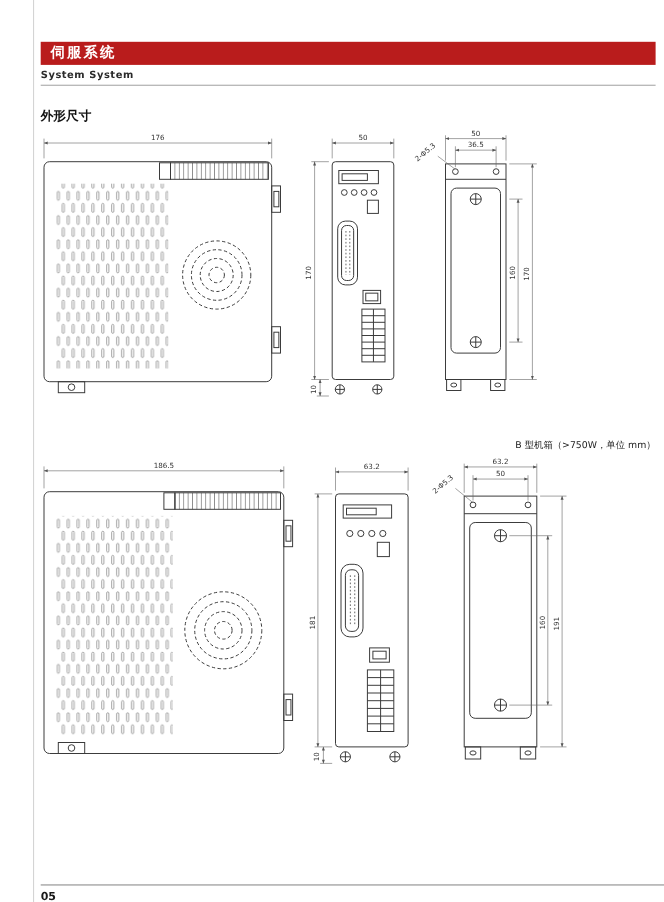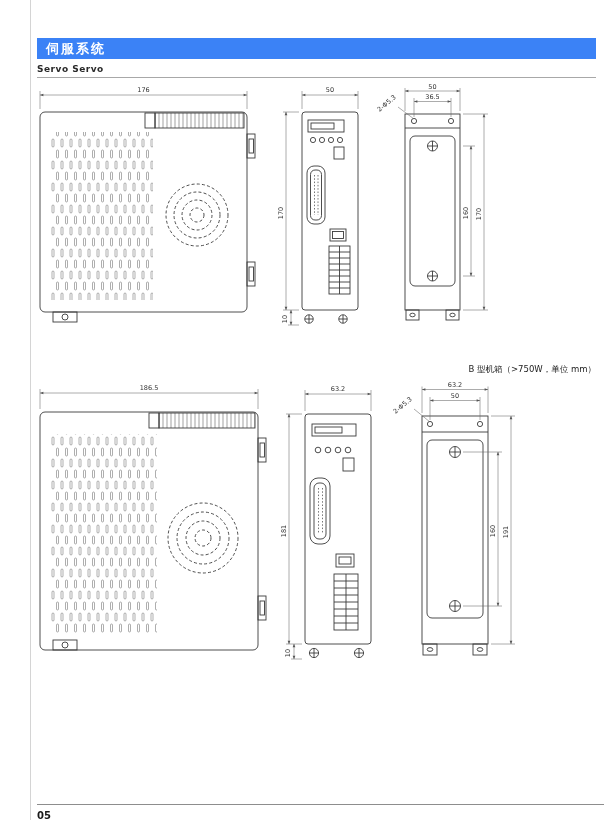--- a/index.html
+++ b/index.html
@@ -4,21 +4,21 @@
 <style>
   * { margin:0; padding:0; box-sizing:border-box; }
   html,body { background:#ffffff; }
   body {
     width:604px; height:820px; position:relative; overflow:hidden;
     font-family:"DejaVu Sans","Liberation Sans",sans-serif; color:#222;
   }
   .left-rule { position:absolute; left:30px; top:0; bottom:0; width:1px; background:#d4d4d4; }
   .page { position:relative; padding:0 8px 0 37px; height:820px; }
   .title-bar {
-    margin-top:38px; height:21px; background:#3b82f6; color:#fff;
+    margin-top:38px; height:21px; background:#b91c1c; color:#fff;
     font-size:13px; font-weight:bold; line-height:21px; padding-left:9px; letter-spacing:2px;
   }
   .subtitle { margin-top:5px; font-size:9px; font-weight:bold; color:#2a2a2a; letter-spacing:0.5px; }
   .header-rule { margin-top:3px; height:1px; background:#a8a8a8; }
   .section-title { margin-top:20px; font-size:11.5px; font-weight:bold; color:#111; }
   .fig-caption { margin-top:12px; font-size:8.5px; color:#222; }
   .fig-caption.b { margin-top:22px;text-align:right; }
   .figure { display:block; margin-top:4px; }
   svg .dim { font-size:6.5px; fill:#333; font-family:"DejaVu Sans","Liberation Sans",sans-serif; }
   .footer { position:absolute; left:37px; right:0; top:766px; }
@@ -28,23 +28,24 @@
 </head>
 <body>
 
 <div class="left-rule"></div>
 
 <div class="page">
 
   <div class="title-bar">
     <span>伺服系统</span>
   </div>
-  <div class="subtitle">Servo Servo</div>
+  <div class="subtitle">System System</div>
   <div class="header-rule"></div>
 
+  <div class="section-title">外形尺寸</div>
 
 
   <svg class="figure" width="530" height="260" viewBox="0 0 530 260" xmlns="http://www.w3.org/2000/svg">
     <defs>
       <marker id="mA" viewBox="0 0 8 8" refX="7.5" refY="4" markerWidth="7" markerHeight="7" orient="auto-start-reverse">
         <path d="M0.5,1.2 L7.8,4 L0.5,6.8 z" fill="#555"></path>
       </marker>
       <pattern id="ventA" width="9" height="22" patternUnits="userSpaceOnUse">
         <rect x="1.5" y="2" width="2" height="8" rx="1" fill="none" stroke="#777" stroke-width="0.6"></rect>
         <rect x="6" y="13" width="2" height="8" rx="1" fill="none" stroke="#777" stroke-width="0.6"></rect>

